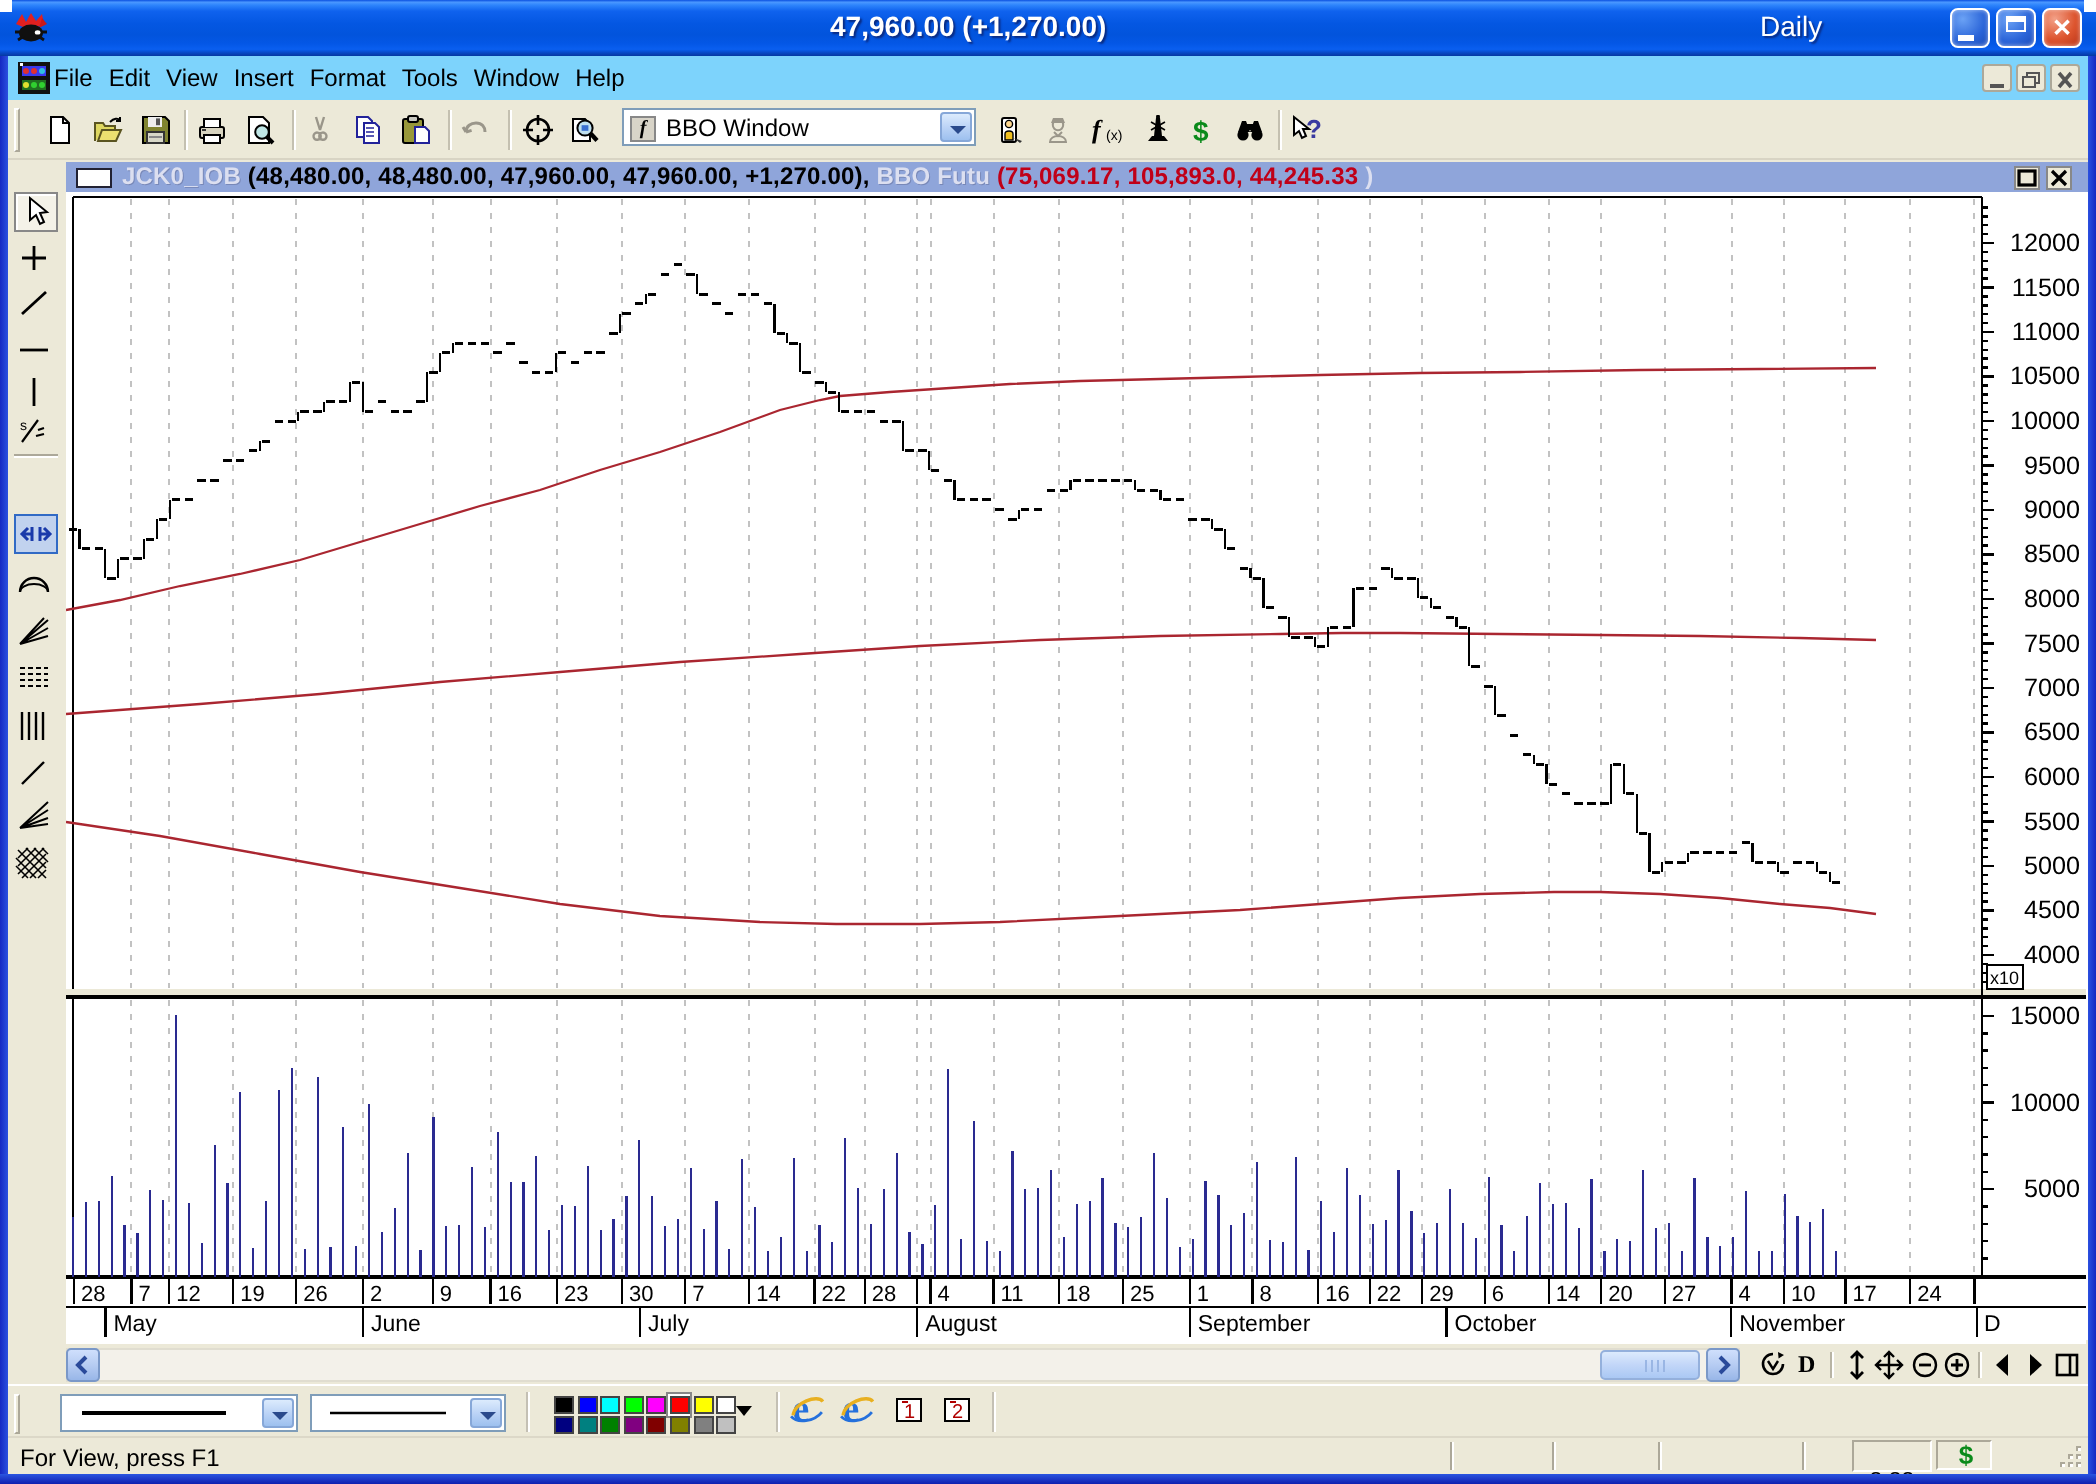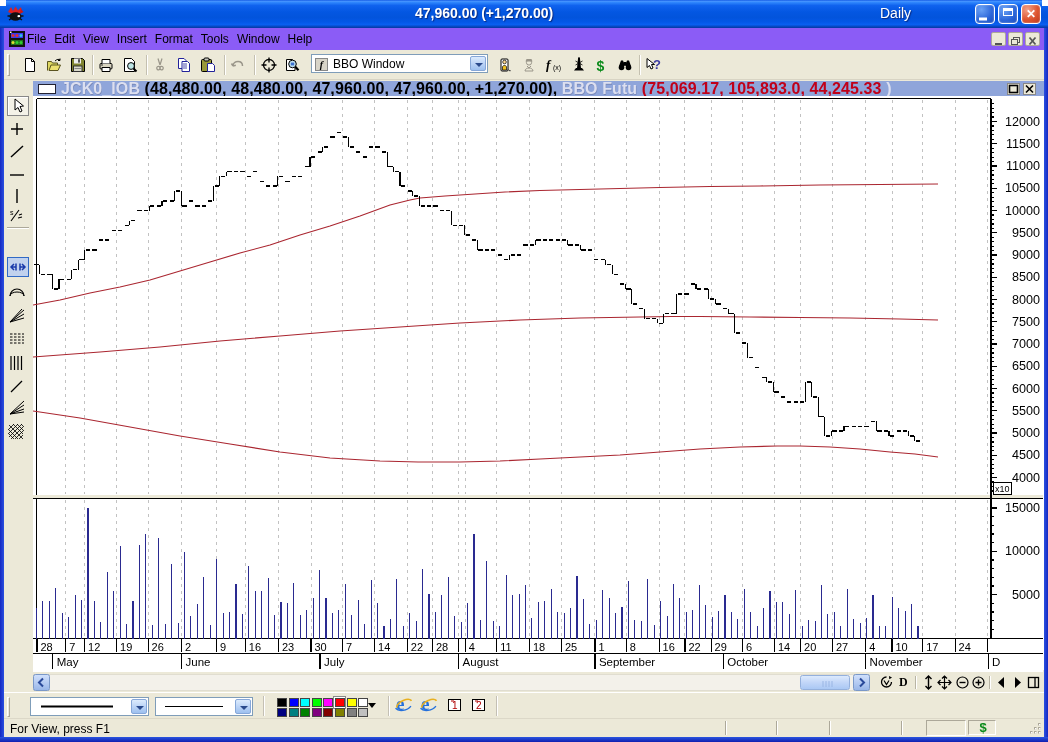--- a/index.html
+++ b/index.html
@@ -5,29 +5,29 @@
 body{font-family:"Liberation Sans",sans-serif;background:#ece9d8;position:relative}
 .abs{position:absolute}
 
 #titlebar{left:0;top:0;width:1048px;height:28px;border-radius:5px 5px 0 0;background:linear-gradient(180deg,#0a50e0 0%,#4a97ff 4%,#2e85fc 9%,#0f62ee 20%,#0457e2 42%,#0254dc 62%,#0457e6 78%,#0a5ff0 88%,#0746c0 95%,#0538a2 100%);}
 #titlebar .ttext{left:30px;top:4px;color:#fff;font-weight:bold;font-size:15px;letter-spacing:0.3px;text-shadow:1px 1px 1px #0a2a80}
 #tmid{left:415px;top:5px;width:300px;text-align:left;color:#fff;font-weight:bold;font-size:14px;text-shadow:1px 1px 1px #0a2a80}
 #tdaily{left:880px;top:5px;width:46px;color:#fff;font-weight:normal;font-size:14px;text-shadow:1px 1px 1px #0a2a80}
 .wbtn{top:4px;width:20px;height:20px;border-radius:4px;border:1px solid #fff;color:#fff;font-size:12px;text-align:center;line-height:18px;font-weight:bold;background:radial-gradient(circle at 30% 25%,#6ba2f5,#2a64d8 60%,#1c4bb8);box-shadow:inset 0 0 2px rgba(255,255,255,.6)}
 .wbtn.close{background:radial-gradient(circle at 30% 25%,#f3a188,#dd552f 55%,#b93318)}
 
-#menubar{left:4px;top:28px;width:1040px;height:22px;background:#8b5cf6}
+#menubar{left:4px;top:28px;width:1040px;height:22px;background:#7dd3fc}
 #menubar .mi{display:inline-block;padding:4px 4px 0 4px;font-size:12px;color:#000}
 .mdibtn{top:32px;width:15px;height:14px;background:#ece9d8;border:1px solid #aca899;border-radius:2px}
 
 #toolbar{left:4px;top:50px;width:1040px;height:30px;background:#ece9d8;border-bottom:1px solid #d8d4c4}
 .tsep{top:55px;width:1px;height:20px;background:#c8c4b4;box-shadow:1px 0 0 #fff}
 
 #chartwin{left:33px;top:81px;width:1011px;height:589px;background:#fff}
-#charttitle{left:0;top:0;width:1011px;height:15px;background:#8fa5da;font-size:16px;font-weight:bold;line-height:15px;white-space:nowrap;letter-spacing:0.1px}
+#charttitle{left:0;top:0;width:1011px;height:15px;background:#8fa5da;font-size:12px;font-weight:bold;line-height:15px;white-space:nowrap;letter-spacing:0.1px}
 #charttitle .cbox{position:absolute;left:5px;top:2.5px;width:18px;height:10px;background:#fff;border:1px solid #223}
 .ctbtn{top:1.5px;width:13px;height:12px;background:#ece9d8;border:1px solid #888;font-size:9px;line-height:11px;text-align:center;font-weight:bold}
 
 #tools{left:4px;top:81px;width:29px;height:593px;background:#ece9d8}
 .tool{position:absolute;left:3px;width:22px;height:20px}
 
 #scrollrow{left:4px;top:674px;width:1040px;height:18px;background:#ece9d8}
 
 #btoolbar{left:4px;top:692px;width:1040px;height:27px;background:#ece9d8;border-top:1px solid #fff}
 

